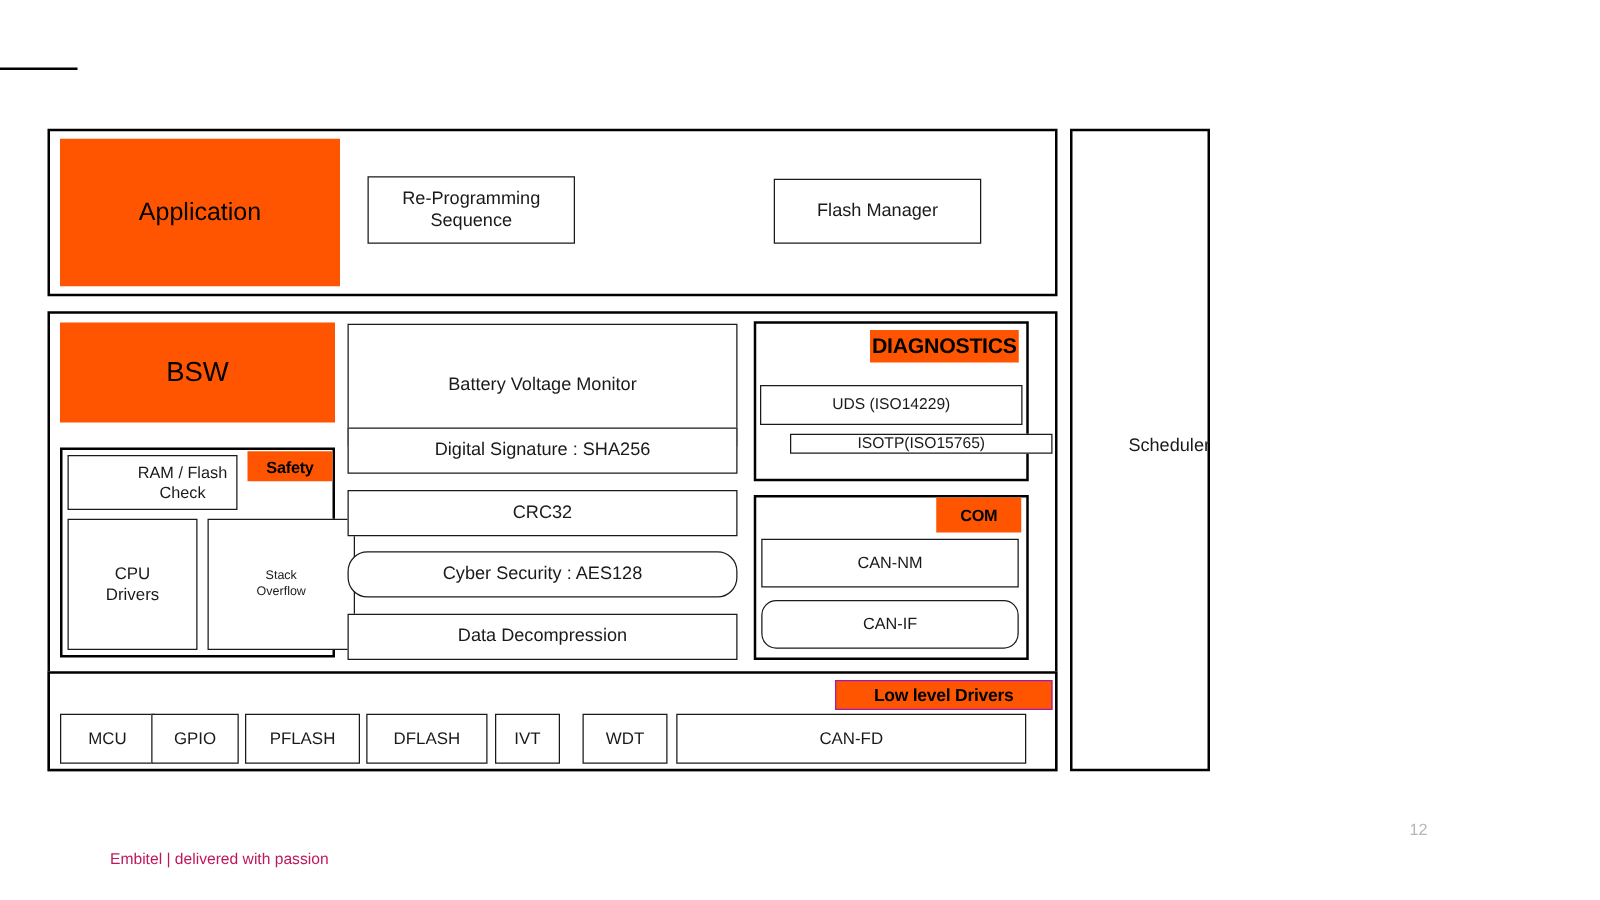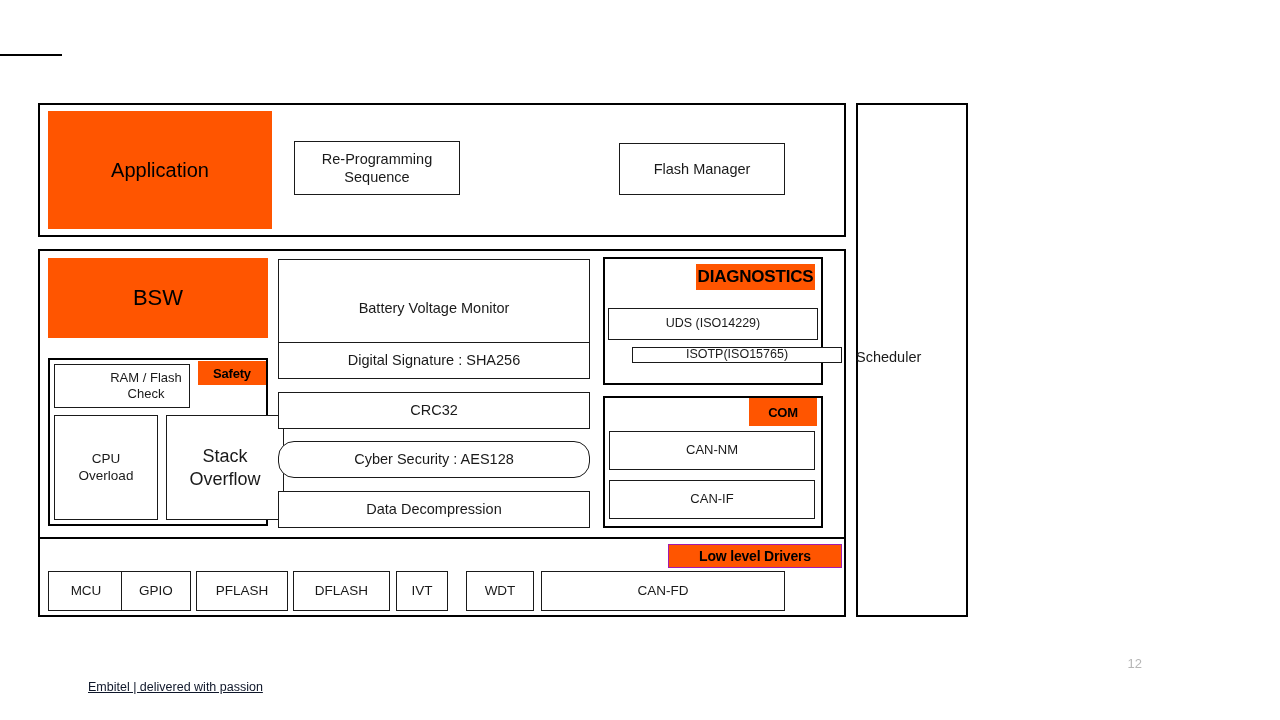--- a/index.html
+++ b/index.html
@@ -79,70 +79,70 @@
 
   #application-block { left: 48px; top: 111px; width: 224px; height: 118px; font-size: 20px; }
   #bsw-block         { left: 48px; top: 258px; width: 220px; height: 80px;  font-size: 22px; }
 
   .app-item { font-size: 14.5px; }
   #reprogramming-sequence-box { left: 294px; top: 141px; width: 166px; height: 54px; }
   #flash-manager-box          { left: 619px; top: 143px; width: 166px; height: 52px; }
 
   #scheduler-label {
     position: absolute; left: 856px; top: 349px; width: 112px;
-    text-align: left; font-size: 14.5px; color: #1a1a1a;
+    text-align: right; font-size: 14.5px; color: #1a1a1a;
   }
 
   
   #safety-group { left: 48px; top: 358px; width: 220px; height: 168px; }
   #ram-flash-check-box { left: 54px; top: 364px; width: 136px; height: 44px; font-size: 13px; padding-left: 48px; }
   #safety-badge        { left: 198px; top: 361px; width: 68px;  height: 24px; font-size: 13px; }
   #cpu-overload-box    { left: 54px; top: 415px; width: 104px; height: 105px; font-size: 13.5px; }
-  #stack-overflow-box  { left: 166px; top: 415px; width: 118px; height: 105px; font-size: 18px; }
+  #stack-overflow-box  { left: 166px; top: 415px; width: 118px; height: 105px; font-size: 10px; }
 
   
   .mid { left: 278px; width: 312px; font-size: 14.5px; }
   #battery-voltage-monitor-box { top: 259px; height: 98px; }
   #digital-signature-box       { top: 342px; height: 37px; }
   #crc32-box                   { top: 392px; height: 37px; }
   #cyber-security-box          { top: 441px; height: 37px; border-radius: 16px; }
   #data-decompression-box      { top: 491px; height: 37px; }
 
   
   #diagnostics-group { left: 603px; top: 257px; width: 220px; height: 128px; }
   #diagnostics-badge { left: 696px; top: 264px; width: 119px; height: 26px; font-size: 17px; }
   #uds-box   { left: 608px; top: 308px; width: 210px; height: 32px; font-size: 12.5px; }
   #isotp-box { left: 632px; top: 347px; width: 210px; height: 16px; font-size: 12.5px; }
 
   
   #com-group { left: 603px; top: 396px; width: 220px; height: 132px; }
   #com-badge { left: 749px; top: 398px; width: 68px; height: 28px; font-size: 13px; }
   #can-nm-box { left: 609px; top: 431px; width: 206px; height: 39px; font-size: 13px; }
-  #can-if-box { left: 609px; top: 480px; width: 206px; height: 39px; font-size: 13px; }
+  #can-if-box { left: 609px; top: 480px; width: 206px; height: 39px; font-size: 13px; border-radius: 12px; }
 
   
   #lld-row { left: 38px; top: 537px; width: 808px; height: 80px; }
   #low-level-drivers-badge { left: 668px; top: 544px; width: 174px; height: 24px; font-size: 14px; }
   .drv { top: 571px; height: 40px; font-size: 13.5px; }
   #mcu-box    { left: 48px;  width: 76px; }
   #gpio-box   { left: 121px; width: 70px; }
   #pflash-box { left: 196px; width: 92px; }
   #dflash-box { left: 293px; width: 97px; }
   #ivt-box    { left: 396px; width: 52px; }
   #wdt-box    { left: 466px; width: 68px; }
-  #canfd-box  { left: 541px; width: 244px; }
+  #canfd-box  { left: 541px; width: 280px; }
 
   
   #page-number {
     position: absolute; right: 138px; top: 656px;
     font-size: 13px; color: #b6b6b6;
   }
   #footer-text {
     position: absolute; left: 88px; top: 680px;
-    font-size: 12.5px; color: #0f172a; text-decoration: underline;
+    font-size: 12.5px; color: #be185d;
   }
 </style>
 </head>
 <body>
 
 <div id="slide">
 
   <div class="top-rule"></div>
 
   <div class="panel" id="application-panel"></div>
@@ -158,21 +158,21 @@
 
   <div class="oblock" id="bsw-block">BSW</div>
 
   <div class="group" id="safety-group"></div>
 
   <div class="wbox" id="ram-flash-check-box">RAM / Flash  Check</div>
 
   <div class="obadge" id="safety-badge">Safety</div>
 
   <div class="wbox" id="cpu-overload-box" style="white-space: pre-line;">CPU
-Overload</div>
+Drivers</div>
 
   <div class="wbox" id="stack-overflow-box" style="white-space: pre-line;">Stack
 Overflow</div>
 
   <div class="wbox mid" id="battery-voltage-monitor-box">Battery Voltage Monitor</div>
 
   <div class="wbox mid" id="digital-signature-box">Digital Signature : SHA256</div>
 
   <div class="wbox mid" id="crc32-box">CRC32</div>
 

